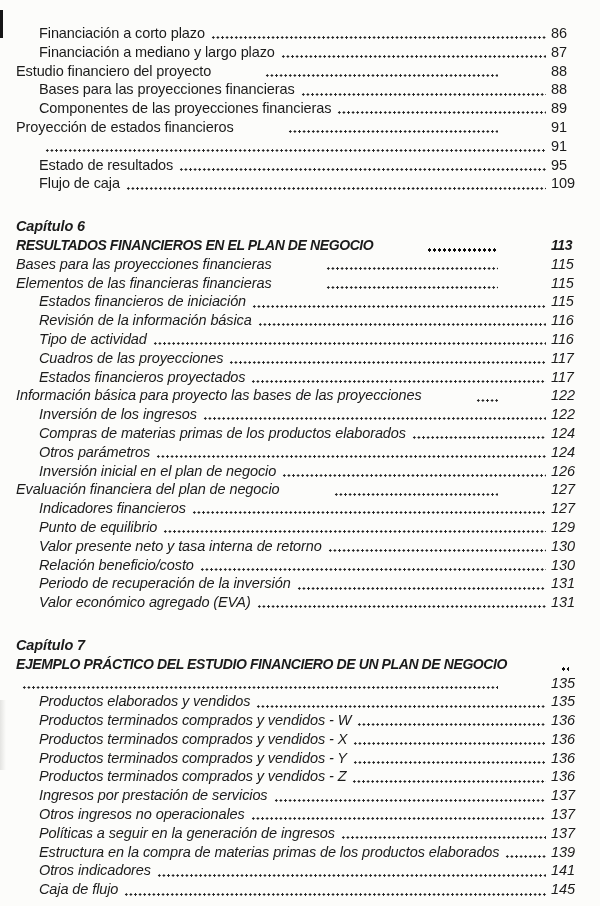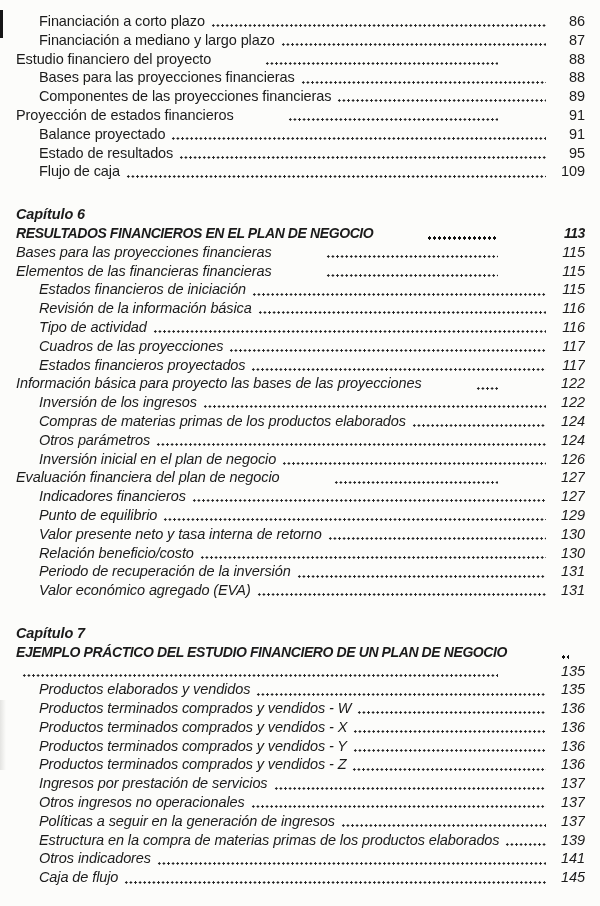--- a/index.html
+++ b/index.html
@@ -13,21 +13,21 @@
     background: #fcfcfa;
     color: #1b1b1b;
     font-family: "Liberation Sans", sans-serif;
     position: relative;
   }
   main.toc-page {
     position: relative;
     box-sizing: border-box;
     width: 600px;
     height: 886px;
-    padding: 12px 15px 0 0;
+    padding: 24px 15px 0 0;
   }
   .scan-mark {
     position: absolute;
     left: 0;
     top: 10px;
     width: 3px;
     height: 28px;
     background: #161616;
   }
   .scan-smudge {
@@ -51,21 +51,20 @@
     letter-spacing: -0.1px;
     overflow: hidden;
   }
   .toc-row .label {
     white-space: nowrap;
     flex: 0 0 auto;
   }
   .toc-row .page-num {
     flex: 0 0 auto;
     min-width: 34px;
-    text-align: right;
   }
   .leader {
     flex: 1 1 20px;
     min-width: 8px;
     height: 3px;
     align-self: flex-end;
     margin: 0 5px 3.5px 6px;
     background-image: radial-gradient(circle, #242424 1.05px, rgba(0,0,0,0) 1.35px);
     background-size: 4.6px 3px;
     background-repeat: repeat-x;
@@ -125,21 +124,20 @@
           <span class="label">Componentes de las proyecciones financieras</span>
           <span class="leader"></span>
           <span class="page-num">89</span>
         </div>
         <div class="toc-row lvl1">
           <span class="label">Proyección de estados financieros</span>
           <span class="leader"></span>
           <span class="page-num">91</span>
         </div>
         <div class="toc-row lvl2">
-          <span class="label">Balance proyectado</span>
           <span class="leader"></span>
           <span class="page-num">91</span>
         </div>
         <div class="toc-row lvl2">
           <span class="label">Estado de resultados</span>
           <span class="leader"></span>
           <span class="page-num">95</span>
         </div>
         <div class="toc-row lvl2">
           <span class="label">Flujo de caja</span>

